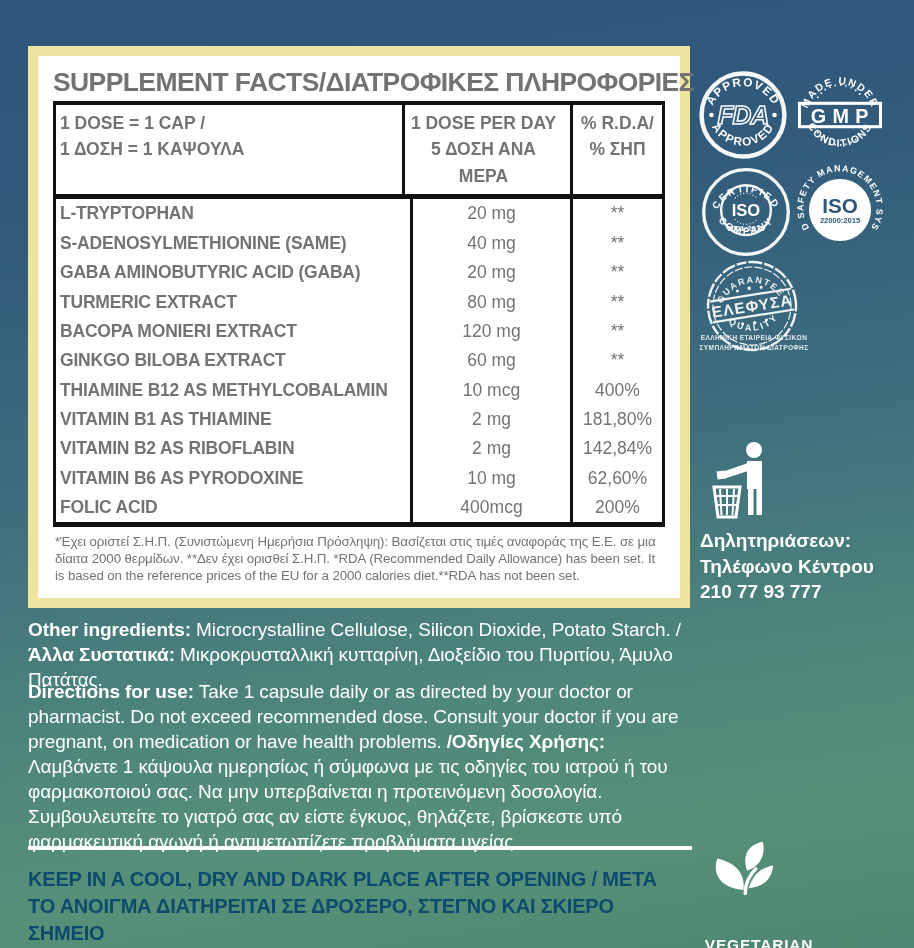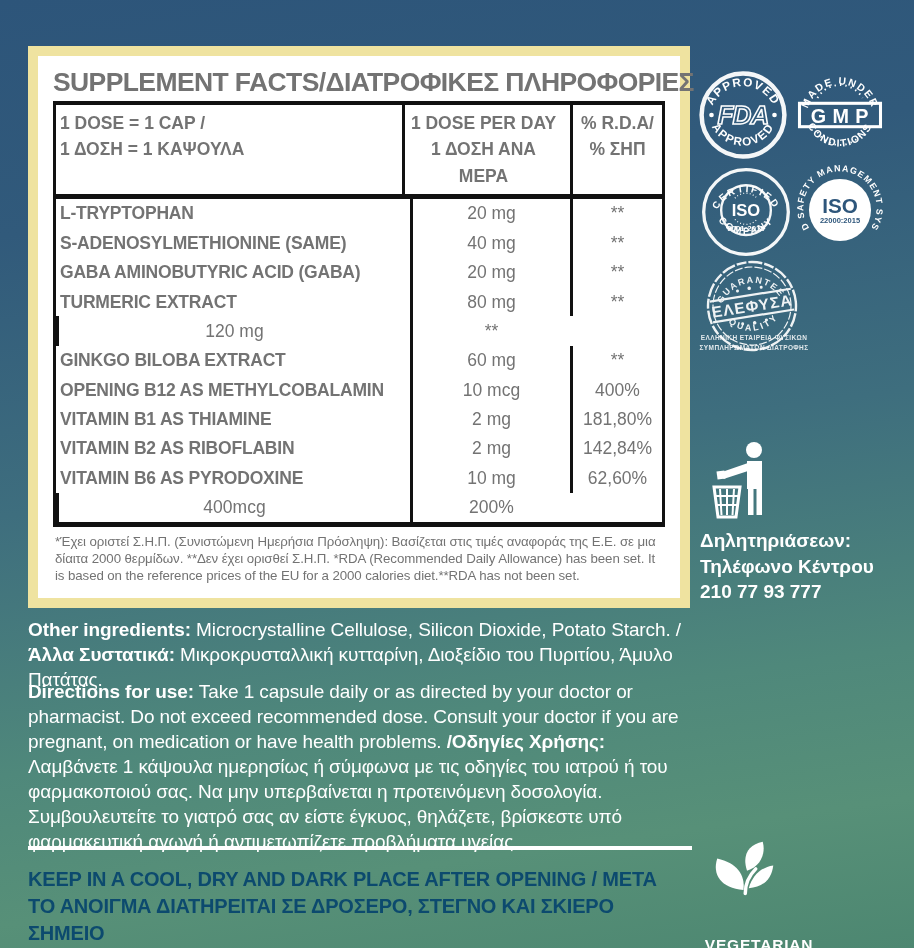--- a/index.html
+++ b/index.html
@@ -52,21 +52,21 @@
   <div class="panel-title">SUPPLEMENT FACTS/ΔΙΑΤΡΟΦΙΚΕΣ ΠΛΗΡΟΦΟΡΙΕΣ</div>
 
   <div class="facts-table">
     <div class="t-row t-head">
       <div class="c c1">
         <div>1 DOSE = 1 CAP /</div>
         <div>1 ΔΟΣΗ = 1 ΚΑΨΟΥΛΑ</div>
       </div>
       <div class="c c2">
         <div>1 DOSE PER DAY</div>
-        <div>1 ΔΟΣΗ ΑΝΑ ΜΕΡΑ</div>
+        <div>5 ΔΟΣΗ ΑΝΑ ΜΕΡΑ</div>
       </div>
       <div class="c c3">
         <div>% R.D.A/</div>
         <div>% ΣΗΠ</div>
       </div>
     </div>
 
     <div class="t-body">
       <div class="t-row">
         <div class="c c1 name">L-TRYPTOPHAN</div>
@@ -82,49 +82,51 @@
         <div class="c c1 name">GABA AMINOBUTYRIC ACID (GABA)</div>
         <div class="c c2 amt">20 mg</div>
         <div class="c c3 rda">**</div>
       </div>
       <div class="t-row">
         <div class="c c1 name">TURMERIC EXTRACT</div>
         <div class="c c2 amt">80 mg</div>
         <div class="c c3 rda">**</div>
       </div>
       <div class="t-row">
+        <div class="c c1 name">BACOPA MONIERI EXTRACT</div>
         <div class="c c2 amt">120 mg</div>
         <div class="c c3 rda">**</div>
       </div>
       <div class="t-row">
         <div class="c c1 name">GINKGO BILOBA EXTRACT</div>
         <div class="c c2 amt">60 mg</div>
         <div class="c c3 rda">**</div>
       </div>
       <div class="t-row">
-        <div class="c c1 name">OPENING B12 AS METHYLCOBALAMIN</div>
+        <div class="c c1 name">THIAMINE B12 AS METHYLCOBALAMIN</div>
         <div class="c c2 amt">10 mcg</div>
         <div class="c c3 rda">400%</div>
       </div>
       <div class="t-row">
         <div class="c c1 name">VITAMIN B1 AS THIAMINE</div>
         <div class="c c2 amt">2 mg</div>
         <div class="c c3 rda">181,80%</div>
       </div>
       <div class="t-row">
         <div class="c c1 name">VITAMIN B2 AS RIBOFLABIN</div>
         <div class="c c2 amt">2 mg</div>
         <div class="c c3 rda">142,84%</div>
       </div>
       <div class="t-row">
         <div class="c c1 name">VITAMIN B6 AS PYRODOXINE</div>
         <div class="c c2 amt">10 mg</div>
         <div class="c c3 rda">62,60%</div>
       </div>
       <div class="t-row">
+        <div class="c c1 name">FOLIC ACID</div>
         <div class="c c2 amt">400mcg</div>
         <div class="c c3 rda">200%</div>
       </div>
     </div>
   </div>
 
   <div class="footnote">*Έχει οριστεί Σ.Η.Π. (Συνιστώμενη Ημερήσια Πρόσληψη): Βασίζεται στις τιμές αναφοράς της Ε.Ε. σε μια δίαιτα 2000 θερμίδων. **Δεν έχει ορισθεί Σ.Η.Π. *RDA (Recommended Daily Allowance) has been set. It is based on the reference prices of the EU for a 2000 calories diet.**RDA has not been set.</div>
 </div>
 
 <p class="wtxt sec-other"><b>Other ingredients:</b><span> Microcrystalline Cellulose, Silicon Dioxide, Potato Starch. / </span><b>Άλλα Συστατικά:</b><span> Μικροκρυσταλλική κυτταρίνη, Διοξείδιο του Πυριτίου, Άμυλο Πατάτας.</span></p>

